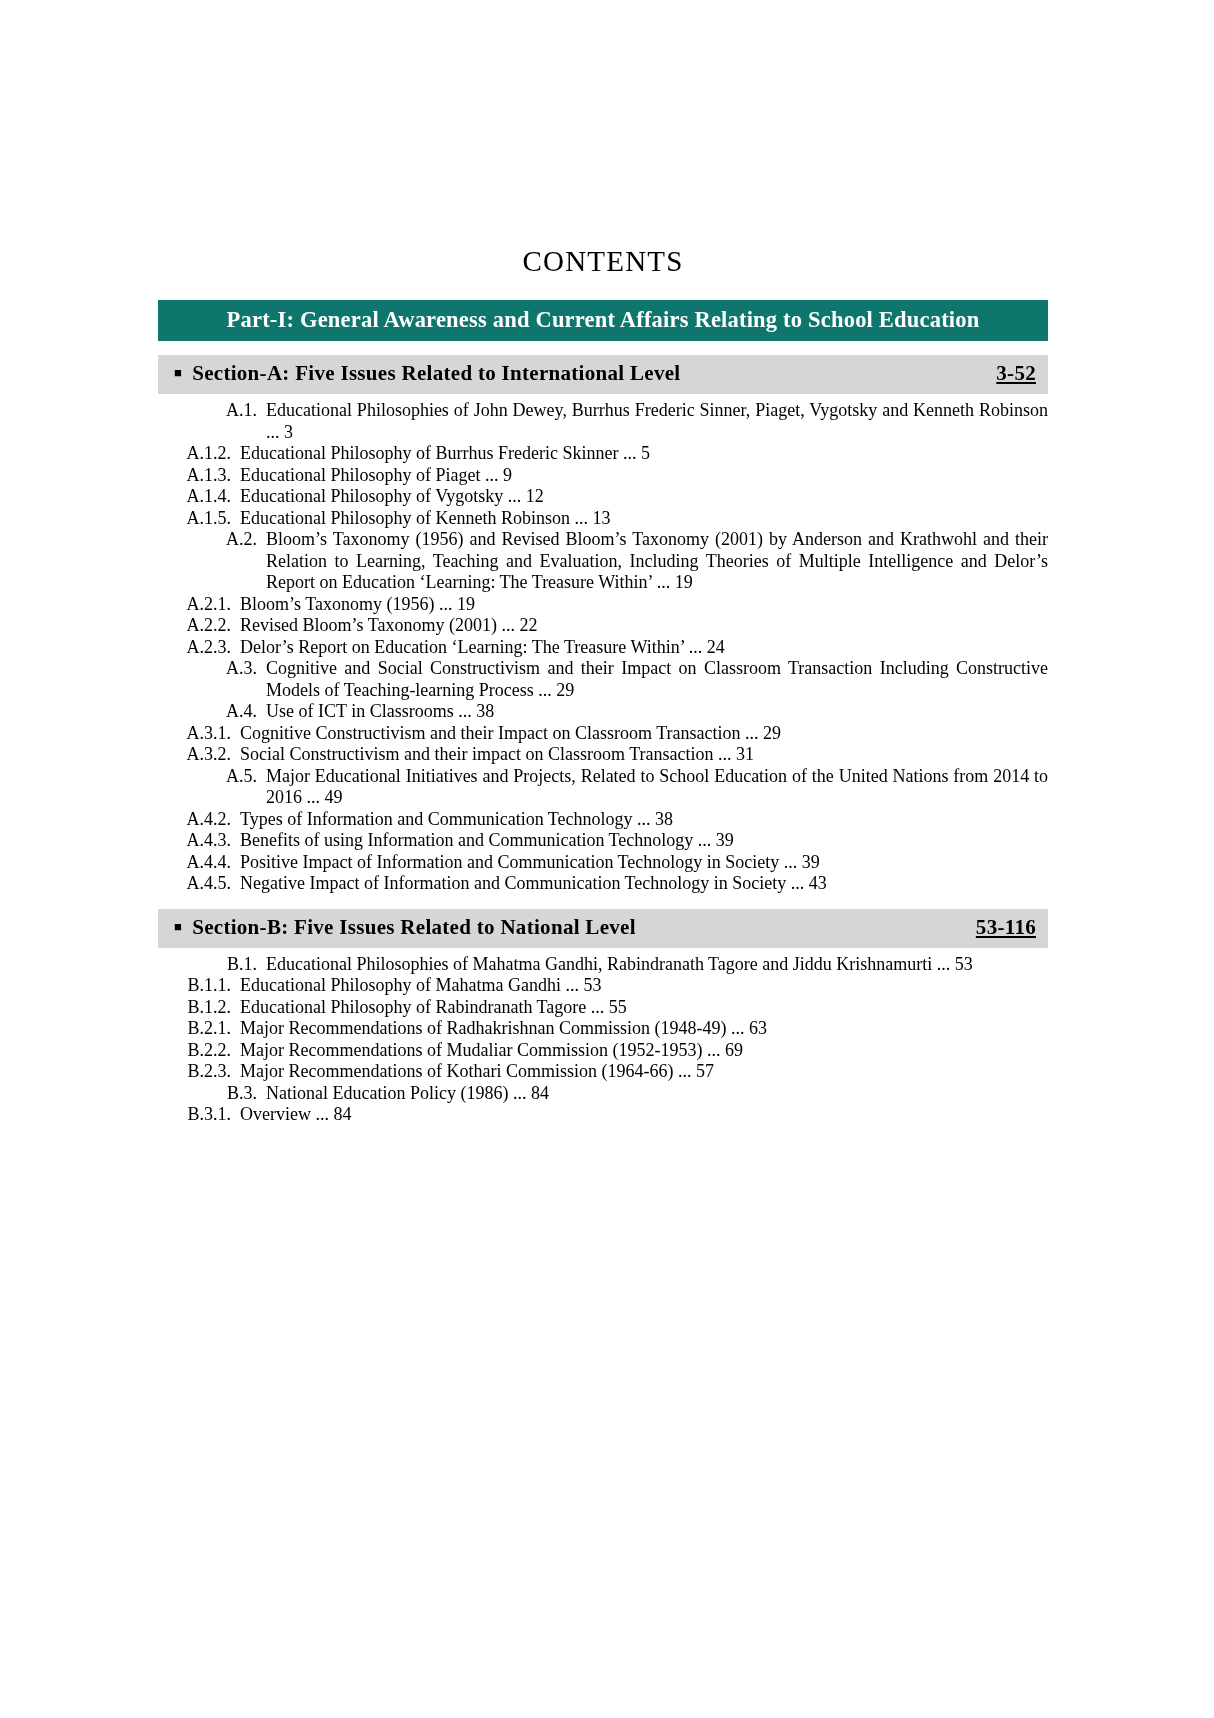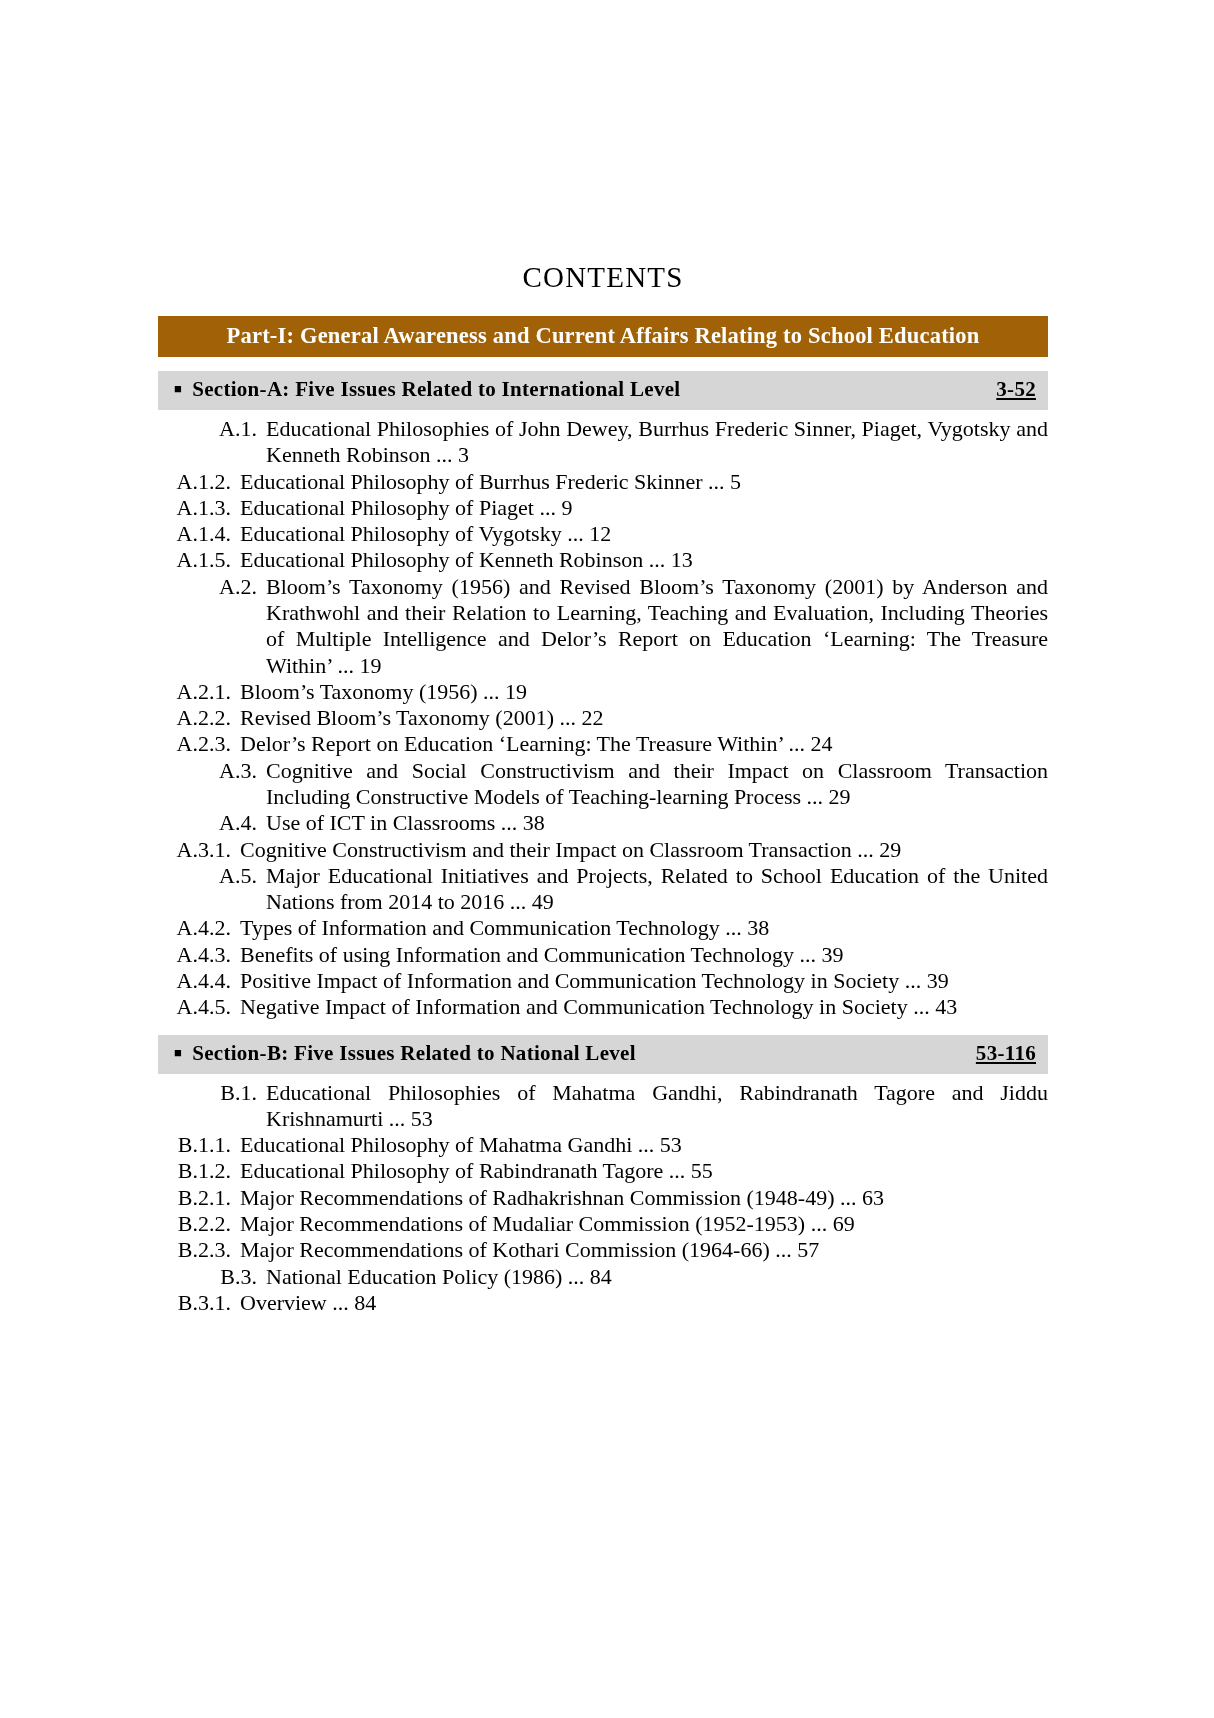--- a/index.html
+++ b/index.html
@@ -17,35 +17,35 @@
   .page {
     position: relative;
     width: 1214px;
     height: 1718px;
     box-sizing: border-box;
     padding: 0;
   }
   .content {
     position: absolute;
     left: 158px;
-    top: 262px;
+    top: 246px;
     width: 890px;
   }
   
   .contents-title {
     text-align: center;
     font-size: 29px;
     letter-spacing: 1.2px;
     font-weight: 400;
     margin: 0 0 22px 0;
     line-height: 1.1;
   }
   
   .part-banner {
-    background: #a16207;
+    background: #0f766e;
     color: #ffffff;
     font-weight: bold;
     font-size: 22.5px;
     text-align: center;
     padding: 7px 6px 9px 6px;
     line-height: 1.12;
     letter-spacing: 0.2px;
     margin-bottom: 10px;
   }
   
@@ -78,21 +78,21 @@
     white-space: nowrap;
     text-decoration: underline;
   }
   
   .toc-list {
     margin: 0;
     padding: 0;
     list-style: none;
   }
   .toc-entry {
-    font-size: 22px;
+    font-size: 18px;
     line-height: 1.195;
     margin: 0;
     padding: 0;
     display: flex;
     align-items: flex-start;
   }
   .toc-entry .num {
     flex: 0 0 auto;
     white-space: nowrap;
     text-align: right;
@@ -172,20 +172,24 @@
             <span class="txt">Cognitive and Social Constructivism and their Impact on Classroom Transaction Including Constructive Models of Teaching-learning Process ... 29</span>
           </li>
           <li class="toc-entry lvl2 single">
             <span class="num">A.4.</span>
             <span class="txt">Use of ICT in Classrooms ... 38</span>
           </li>
           <li class="toc-entry lvl3">
             <span class="num">A.3.1.</span>
             <span class="txt">Cognitive Constructivism and their Impact on Classroom Transaction ... 29</span>
           </li>
+          <li class="toc-entry lvl3 single">
+            <span class="num">A.3.2.</span>
+            <span class="txt">Social Constructivism and their impact on Classroom Transaction ... 31</span>
+          </li>
           <li class="toc-entry lvl2">
             <span class="num">A.5.</span>
             <span class="txt">Major Educational Initiatives and Projects, Related to School Education of the United Nations from 2014 to 2016 ... 49</span>
           </li>
           <li class="toc-entry lvl3 single">
             <span class="num">A.4.2.</span>
             <span class="txt">Types of Information and Communication Technology ... 38</span>
           </li>
           <li class="toc-entry lvl3 single">
             <span class="num">A.4.3.</span>

